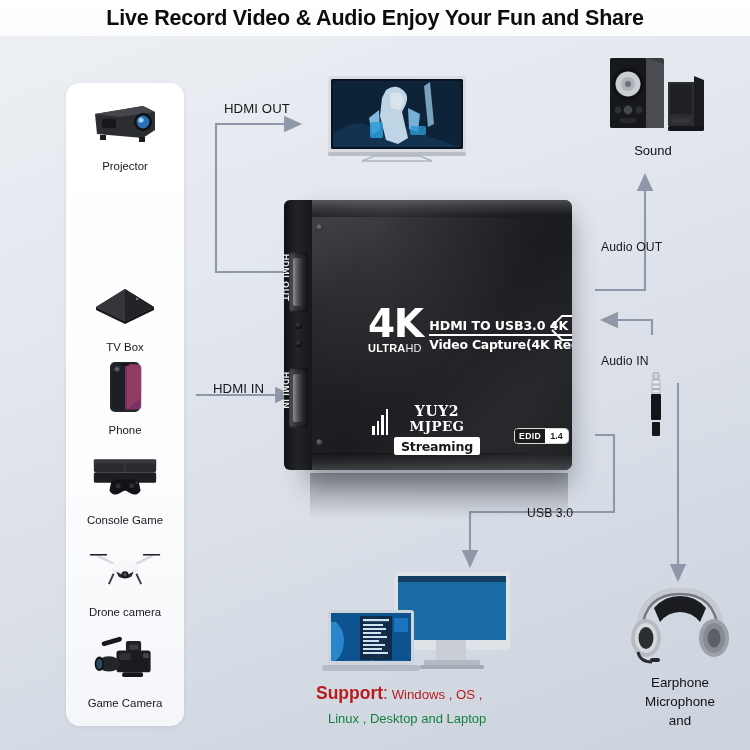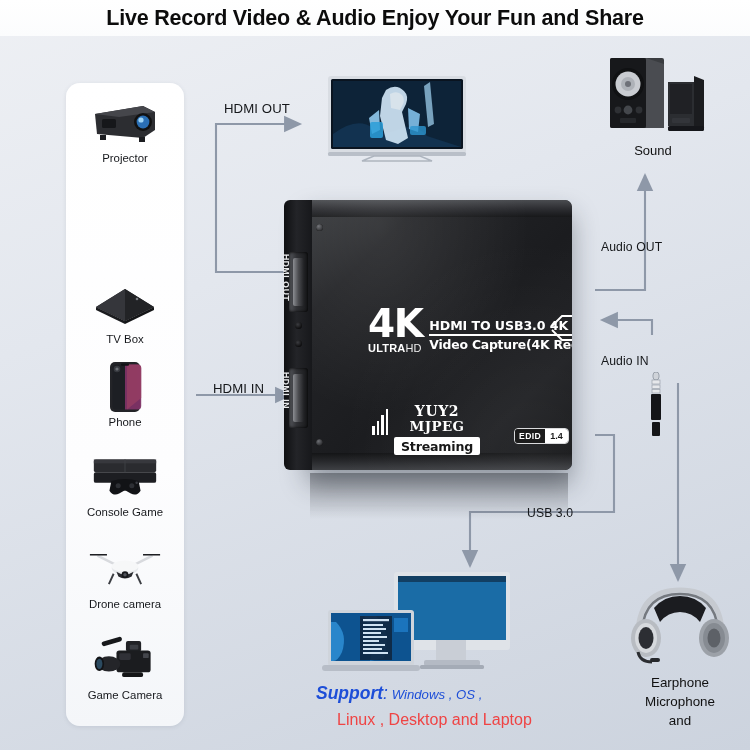--- a/index.html
+++ b/index.html
@@ -32,21 +32,21 @@
   }
   .dev-item {
     position: absolute; left: 0; width: 118px;
     display: flex; flex-direction: column; align-items: center;
   }
   .dev-thumb {
     width: 74px; height: 52px; display: flex; align-items: center; justify-content: center;
     position: relative;
   }
   .dev-label {
-    font-size: 11.4px; color: #16181c; margin-top: 3px; text-align: center;
+    font-size: 11.4px; color: #16181c; margin-top: 11px; text-align: center;
     line-height: 1.1; white-space: nowrap;
   }
 
   
   .dev-thumb svg { display: block; }
 
   
   .capture-box {
     position: absolute; left: 284px; top: 196px; width: 306px; height: 287px;
   }
@@ -170,23 +170,23 @@
   .flow-label {
     position: absolute; font-size: 13.2px; color: #15171a; white-space: nowrap;
     letter-spacing: .1px;
   }
   .flow-label.sm { font-size: 12.2px; }
 
   
   .support {
     position: absolute; left: 316px; top: 683px; width: 300px;
   }
-  .support .l1 { font-size: 13.2px; color:#1d4ed8;font-style:italic; }
+  .support .l1 { font-size: 13.2px; color:#b91c1c; }
   .support .l1 b { font-size: 17.5px; font-weight: 600; }
-  .support .l2 { font-size: 16px; color:#ef4444; margin-top: 7px; margin-left: 21px; }
+  .support .l2 { font-size: 13px; color:#15803d; margin-top: 7px; margin-left: 12px; }
 </style>
 </head>
 <body>
 
 <div class="title-bar">
   <h1>Live Record Video &amp; Audio Enjoy Your Fun and Share</h1>
 </div>
 
 <svg id="wires" viewBox="0 0 750 750" xmlns="http://www.w3.org/2000/svg">
   <defs>

